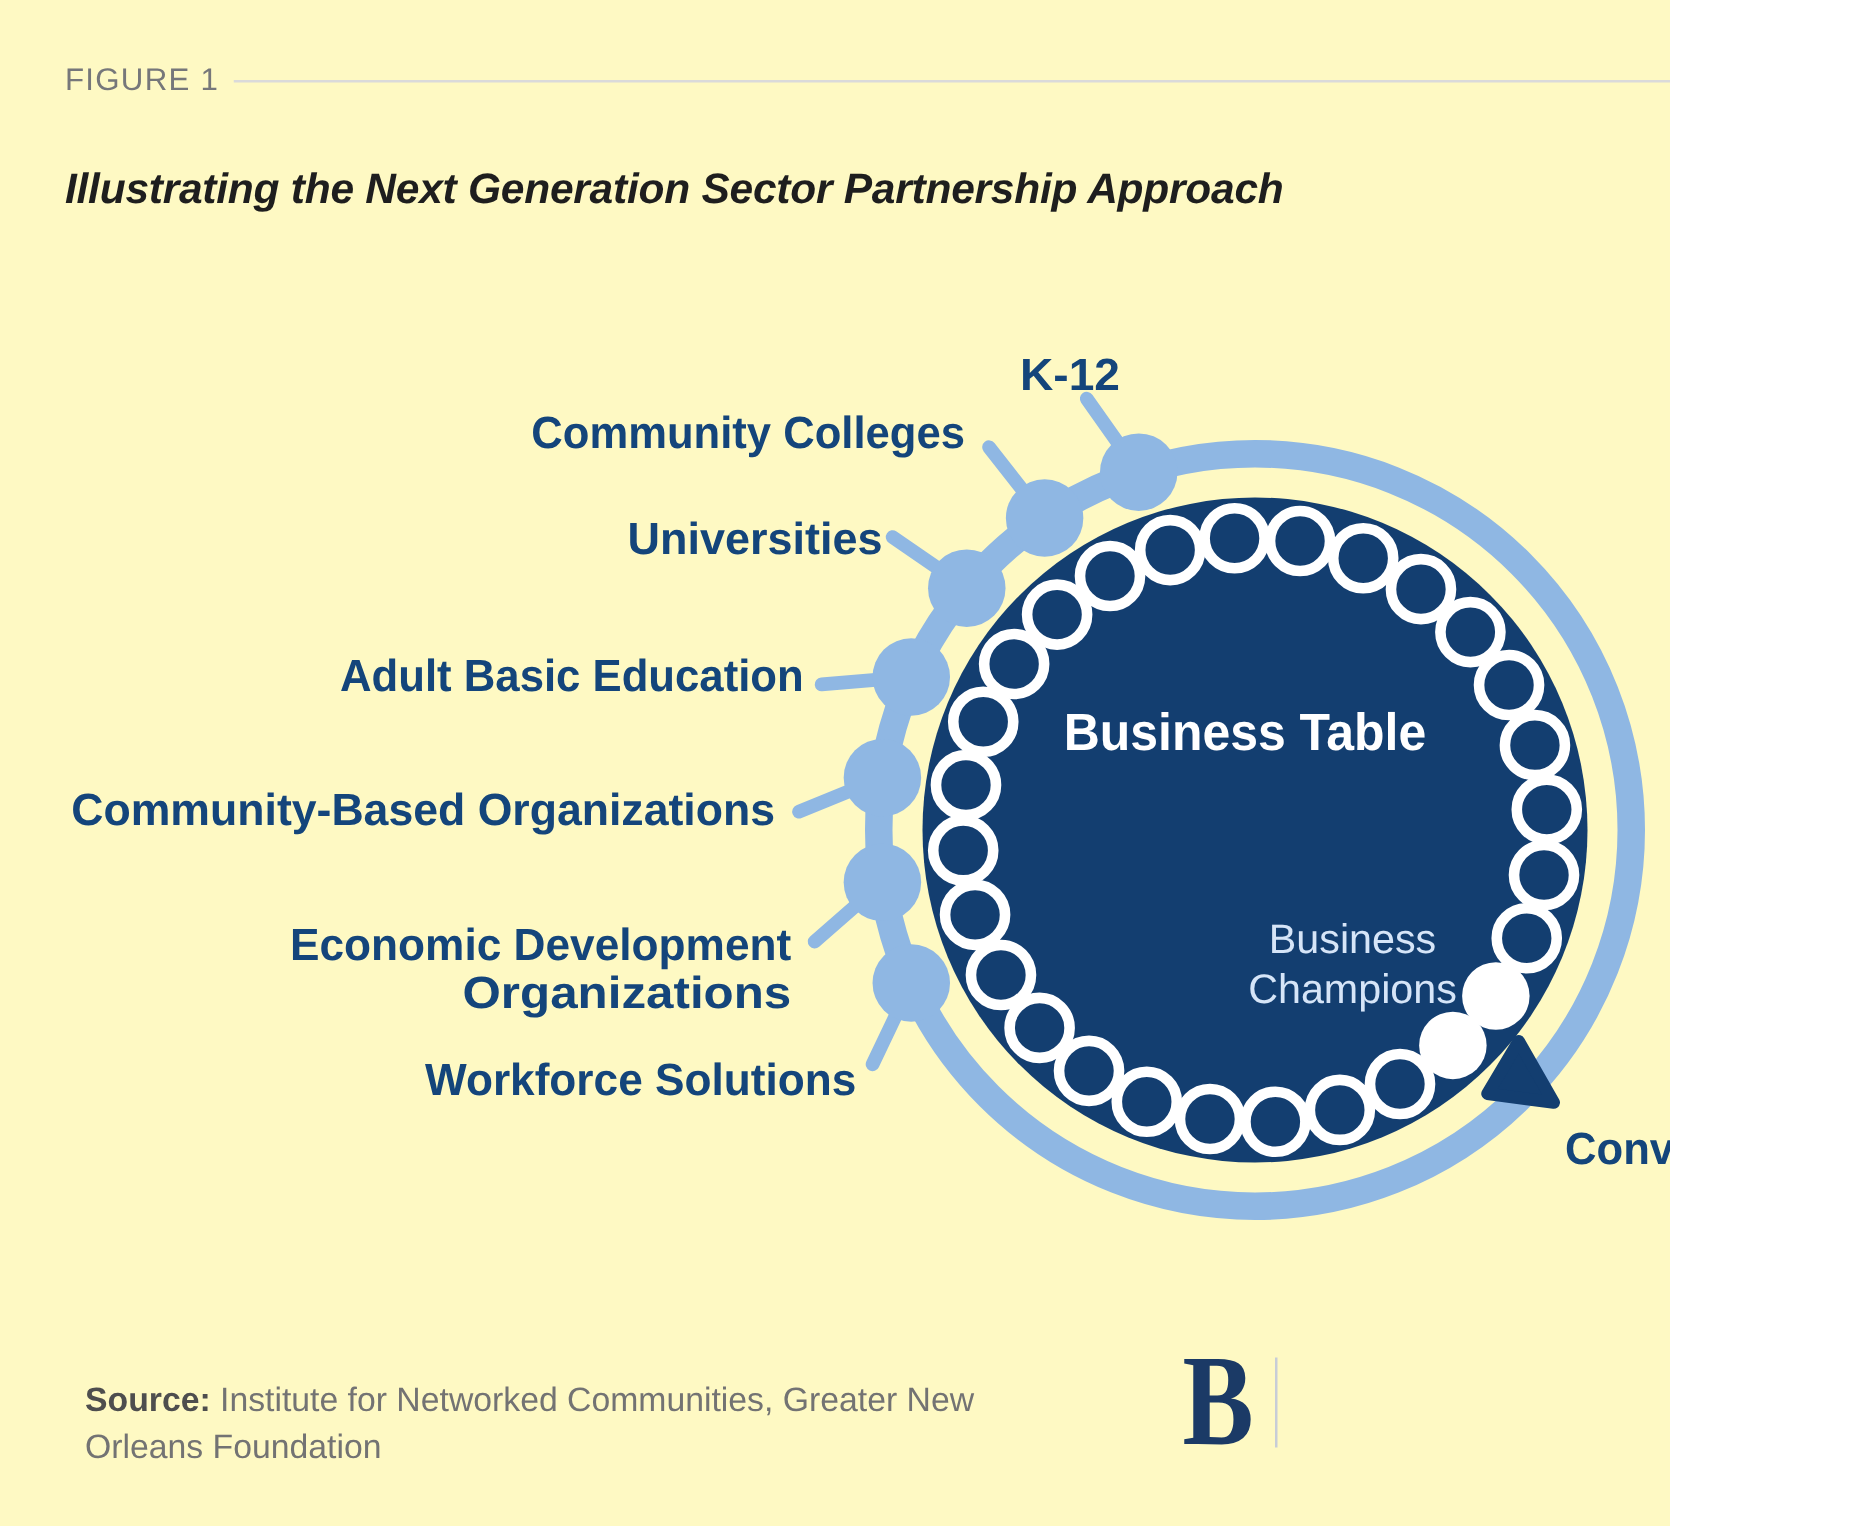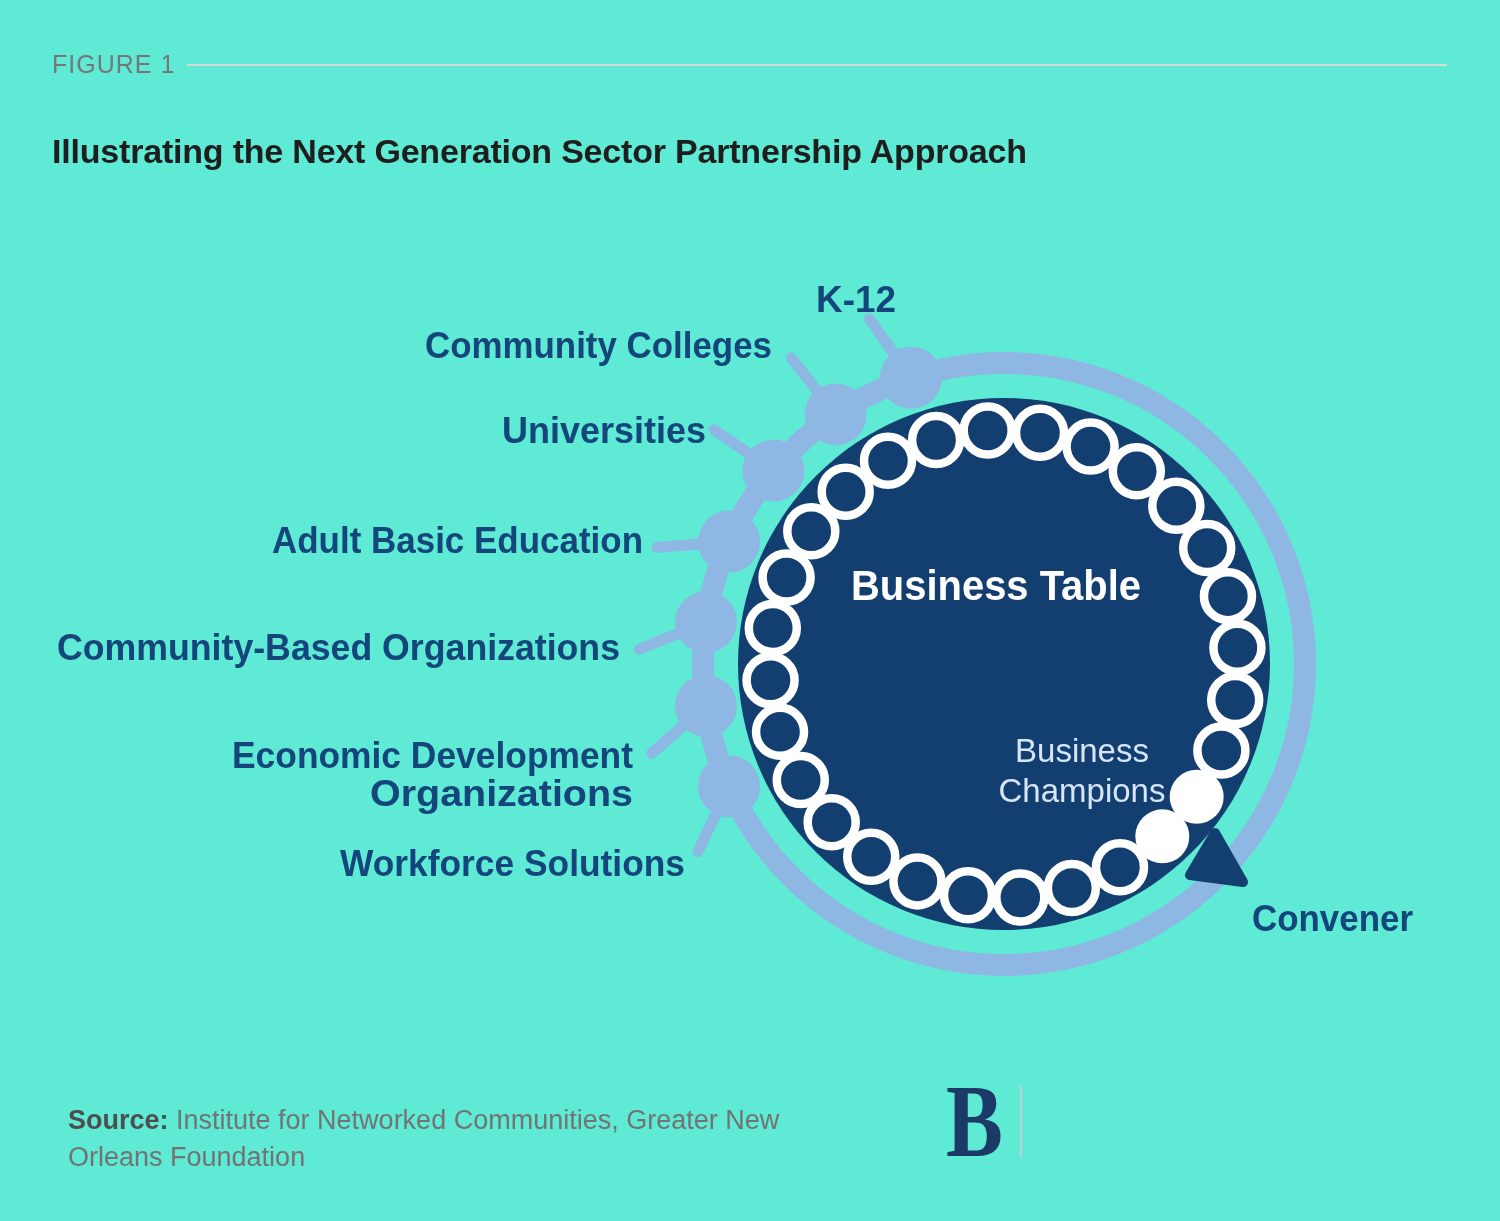--- a/index.html
+++ b/index.html
@@ -1,30 +1,30 @@
 <!DOCTYPE html>
 <html><head>
 <meta charset="utf-8">
 <style>
   html,body { margin:0; padding:0; background:#ffffff; }
   .page {
-    position:relative; width:1500px; height:1221px; background:#5eead4;
+    position:relative; width:1336px; height:1221px; background:#fef9c3;
     font-family:"Liberation Sans", sans-serif; overflow:hidden;
   }
   .eyebrow {
     position:absolute; left:52px; top:50px;
     font-size:25px; letter-spacing:1px; color:#76777A;
   }
   .rule {
     position:absolute; left:187px; top:64px; width:1260px; height:2px;
     background:#DADADA;
   }
   .title {
     position:absolute; left:52px; top:132px; margin:0;
-    font-size:34px; font-weight:bold; color:#1E1E1E; letter-spacing:-0.2px;
+    font-size:34px; font-weight:bold; color:#1E1E1E; letter-spacing:-0.2px;font-style:italic;
   }
   .diagram-svg { position:absolute; left:0; top:0; width:1500px; height:1221px; }
   .source {
     position:absolute; left:52px; top:1086px; width:765px; margin:16px;
     font-size:27px; line-height:37px; color:#737373;
   }
   .source b { color:#4E4E4E; font-weight:bold; }
   .logo-b {
     position:absolute; left:946px; top:1069px; line-height:1;
     font-family:"Liberation Serif", serif; font-weight:bold; font-size:104px;

